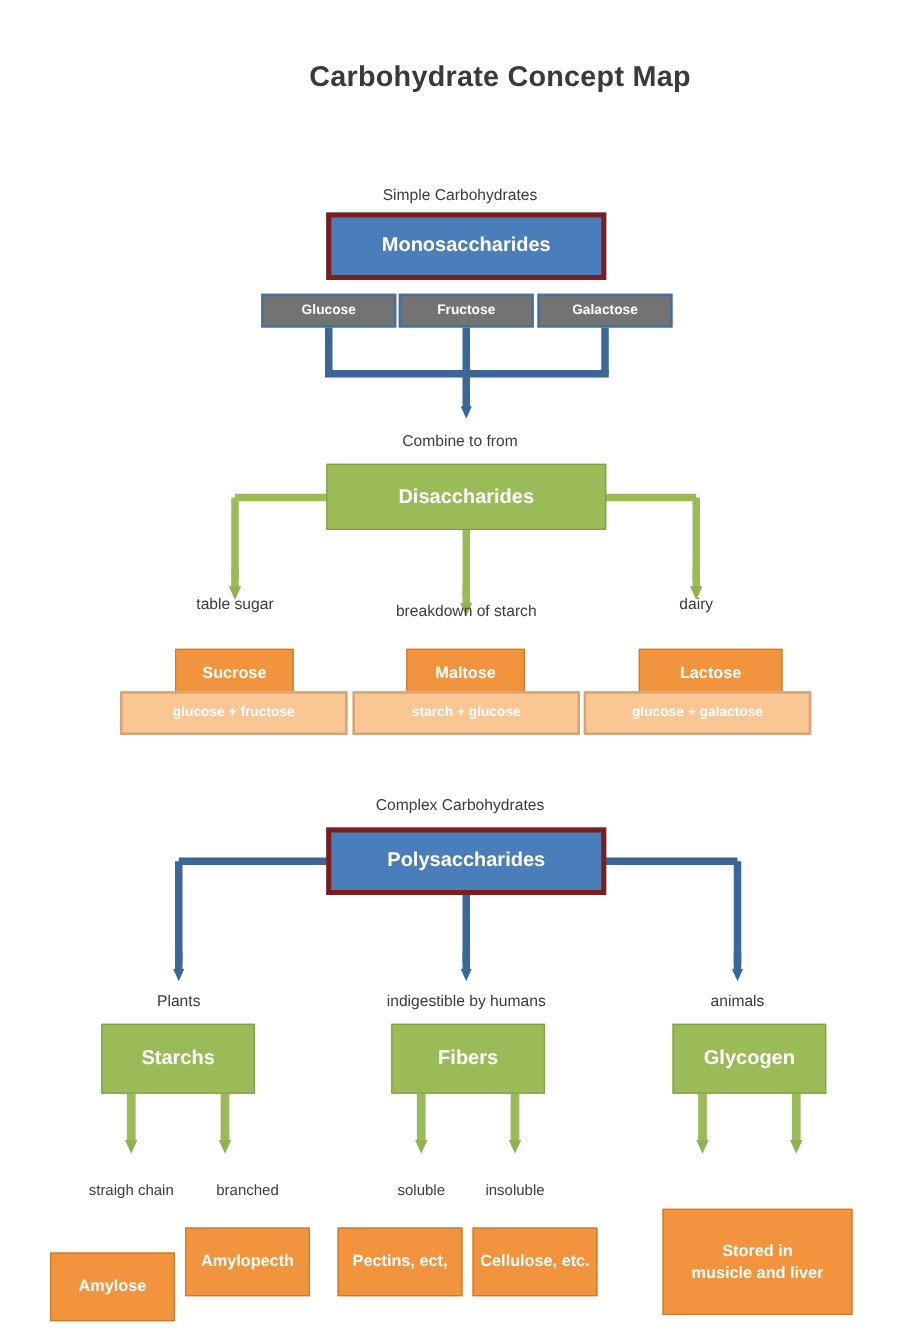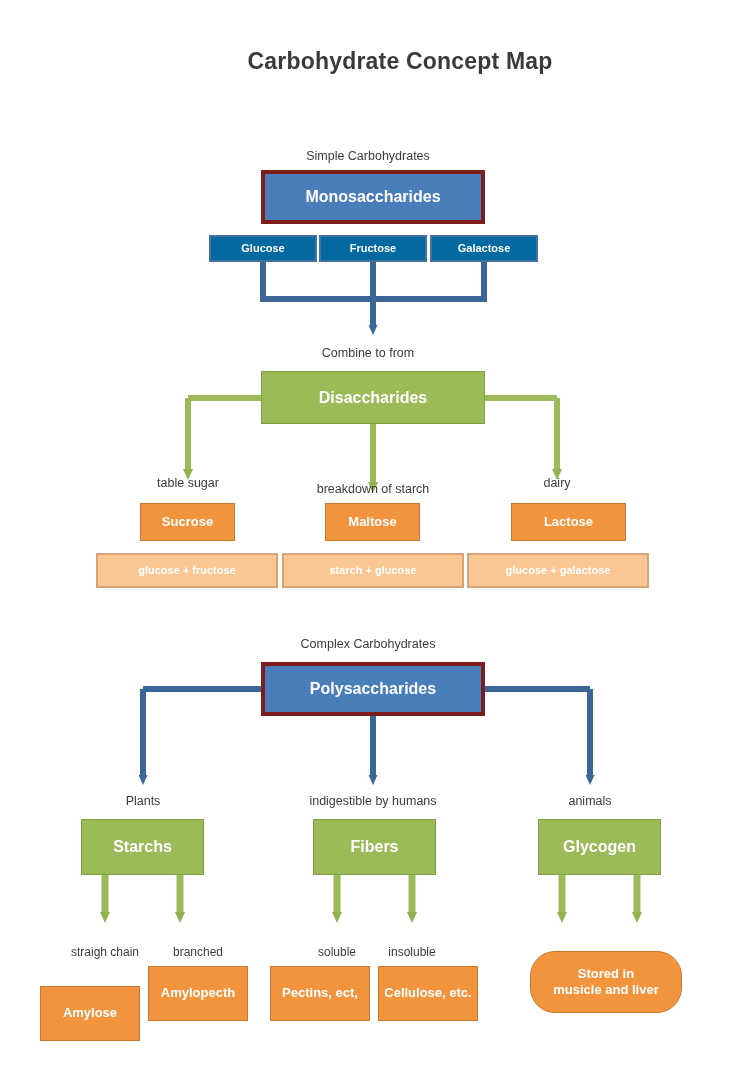--- a/index.html
+++ b/index.html
@@ -48,41 +48,42 @@
 
   .box-blue {
     background: #4a7ebb;
     border: 4px solid #7f1d1d;
     color: #ffffff;
     font-weight: bold;
     font-size: 16px;
   }
 
   .box-blue-light {
-    background: #0369a1;
+    background: #737373;
     border: 2px solid #44719f;
     color: #ffffff;
     font-weight: bold;
     font-size: 11px;
   }
 
   .box-green {
     background: #9bbb59;
     border: 1px solid #81a043;
     color: #ffffff;
     font-weight: bold;
     font-size: 16px;
   }
 
   .box-orange {
     background: #f2943d;
     border: 1px solid #c97a2e;
     color: #ffffff;
     font-weight: bold;
     font-size: 13px;
+    margin-top: 16px;
   }
 
   .box-orange-light {
     background: #f9c694;
     border: 2px solid #d8a477;
     color: #ffffff;
     font-weight: bold;
     font-size: 11px;
   }
 
@@ -205,14 +206,14 @@
 
 <div class="caption-sm" style="left:35px;top:945px;width:140px;">straigh chain</div>
 <div class="caption-sm" style="left:128px;top:945px;width:140px;">branched</div>
 <div class="caption-sm" style="left:267px;top:945px;width:140px;">soluble</div>
 <div class="caption-sm" style="left:342px;top:945px;width:140px;">insoluble</div>
 
 <div class="box box-orange" style="left:40px;top:986px;width:100px;height:55px;">Amylose</div>
 <div class="box box-orange" style="left:148px;top:966px;width:100px;height:55px;">Amylopecth</div>
 <div class="box box-orange" style="left:270px;top:966px;width:100px;height:55px;text-align:center;">Pectins, ect,</div>
 <div class="box box-orange" style="left:378px;top:966px;width:100px;height:55px;">Cellulose, etc.</div>
-<div class="box box-orange" style="left:530px;top:951px;width:152px;height:62px;white-space:pre-line;border-radius:25px;">Stored in
+<div class="box box-orange" style="left:530px;top:951px;width:152px;height:85px;white-space:pre-line;">Stored in
 musicle and liver</div>
 
 </body></html>

